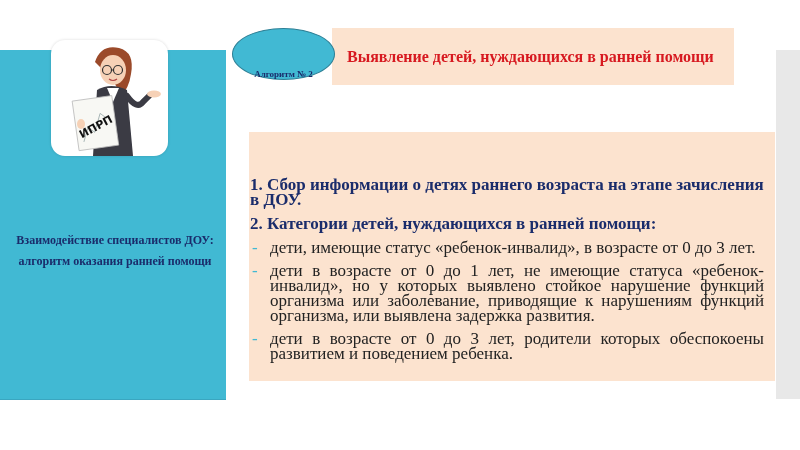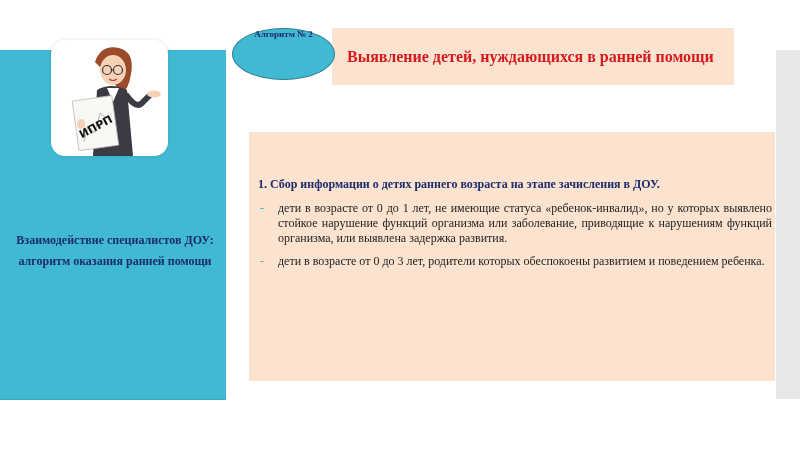--- a/index.html
+++ b/index.html
@@ -21,43 +21,43 @@
     }
     .panel-title {
       position: absolute; left: 10px; top: 180px; width: 210px;
       text-align: center; color: #1A2C6B; font-weight: bold;
       font-size: 12px; line-height: 21px;
     }
     .algo-ellipse {
       position: absolute; left: 232px; top: 28px; width: 101px; height: 50px;
       background: #41B9D3; border: 1px solid #2d7f95;
       border-radius: 50%;
-      display: flex; align-items: flex-start; justify-content: center;
+      display: flex; align-items: flex-end; justify-content: center;
       color: #1A2C6B; font-weight: bold; font-size: 9px;
       z-index: 2;
     }
     .title-band {
       position: absolute; left: 332px; top: 28px; width: 402px; height: 57px;
       background: #FCE3CF;
       display: flex; align-items: center;
     }
     .title-text {
       margin-left: 15px; color: #D71920; font-weight: bold; font-size: 16px;
     }
     .grey-strip {
       position: absolute; left: 776px; top: 50px; width: 24px; height: 349px;
       background: #E8E8E8;
     }
     .content-box {
       position: absolute; left: 249px; top: 132px; width: 526px; height: 249px;
       background: #FCE3CF;
     }
     .content-inner {
-      position: absolute; left: 9px; top: 45px; width: 514px;
-      font-size: 12px; line-height: 15px; color: #1a1a1a;
+      position: absolute; left: 1px; top: 45px; width: 514px;
+      font-size: 17px; line-height: 15px; color: #1a1a1a;
     }
     .heading-line {
       font-weight: bold; color: #1A2C6B; margin-bottom: 9px;
     }
     .bullet {
       position: relative; padding-left: 20px; text-align: justify;
       margin-bottom: 8px; color: #222;
     }
     .bullet-dash {
       position: absolute; left: 2px; top: 0; color: #41B9D3;
@@ -103,22 +103,24 @@
   <span class="title-text">Выявление детей, нуждающихся в ранней помощи</span>
 </div>
 
 <div class="algo-ellipse">
   <span>Алгоритм № 2</span>
 </div>
 
 <div class="content-box">
   <div class="content-inner">
     <div class="heading-line">1. Сбор информации о детях раннего возраста на этапе зачисления в ДОУ.</div>
+    <div class="heading-line">2. Категории детей, нуждающихся в ранней помощи:</div>
     <div class="bullet">
       <span class="bullet-dash">-</span>
+      <span>дети, имеющие статус «ребенок-инвалид», в возрасте от 0 до 3 лет.</span>
     </div>
     <div class="bullet">
       <span class="bullet-dash">-</span>
       <span>дети в возрасте от 0 до 1 лет, не имеющие статуса «ребенок-инвалид», но у которых выявлено стойкое нарушение функций организма или заболевание, приводящие к нарушениям функций организма, или выявлена задержка развития.</span>
     </div>
     <div class="bullet">
       <span class="bullet-dash">-</span>
       <span>дети в возрасте от 0 до 3 лет, родители которых обеспокоены развитием и поведением ребенка.</span>
     </div>
   </div>

